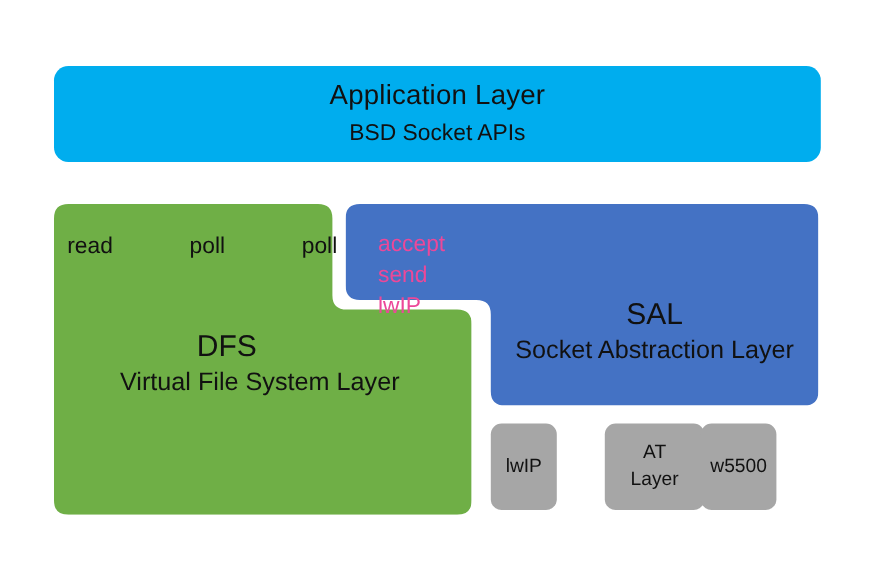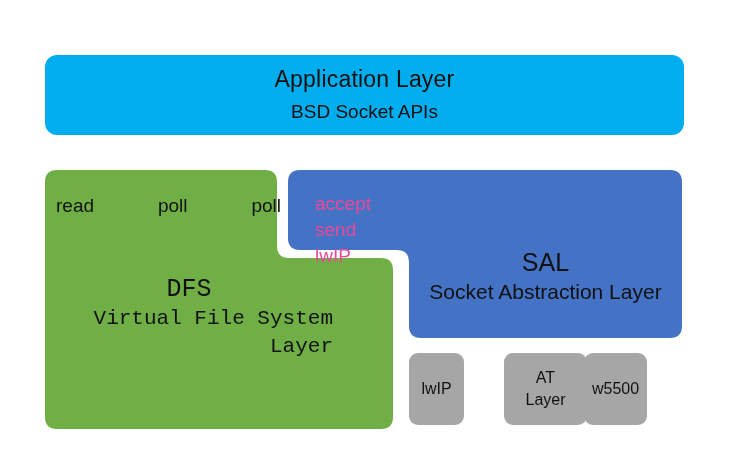--- a/index.html
+++ b/index.html
@@ -67,21 +67,20 @@
     line-height: 26px;
     text-align: right;
   }
   .dfs-title-block {
     position: absolute;
     left: 45px;
     top: 274px;
     width: 288px;
     text-align: center;
     color: #111111;
-    font-family: Liberation Mono, monospace;
   }
   .dfs-title {
     font-size: 25px;
     line-height: 31px;
   }
   .dfs-sub {
     font-size: 21px;
     line-height: 28px;
     text-align: right;
   }

